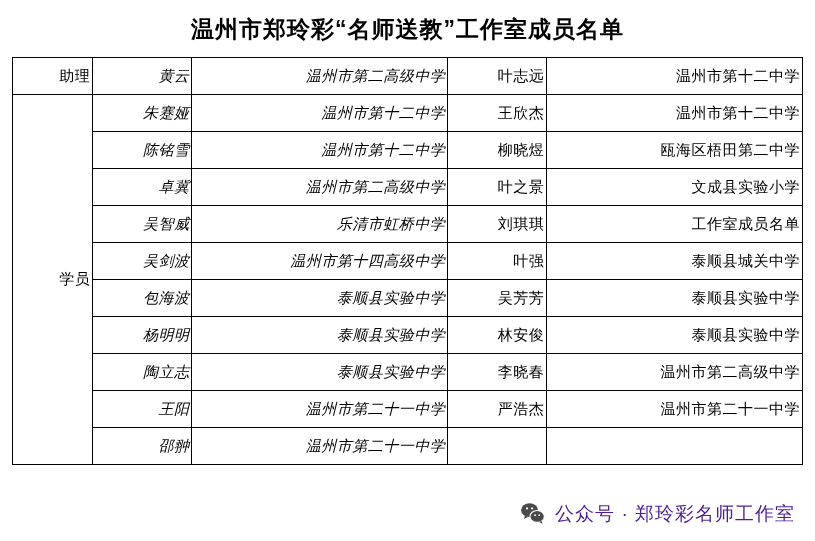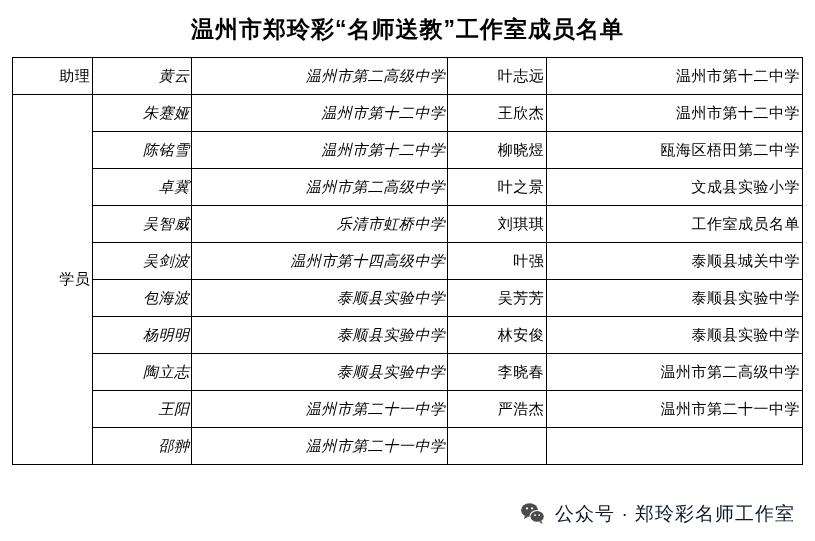--- a/index.html
+++ b/index.html
@@ -73,21 +73,21 @@
     align-items: center;
     gap: 9px;
   }
   .wechat-icon {
     width: 27px;
     height: 27px;
     display: block;
   }
   .footer-text {
     font-size: 19px;
-    color: #0f172a;
+    color: #4c1d95;
     font-family: "Liberation Sans", sans-serif;
     letter-spacing: 1px;
   }
 </style>
 </head>
 <body>
 
 <div class="page">
 
   <div class="doc-title">温州市郑玲彩“名师送教”工作室成员名单</div>

